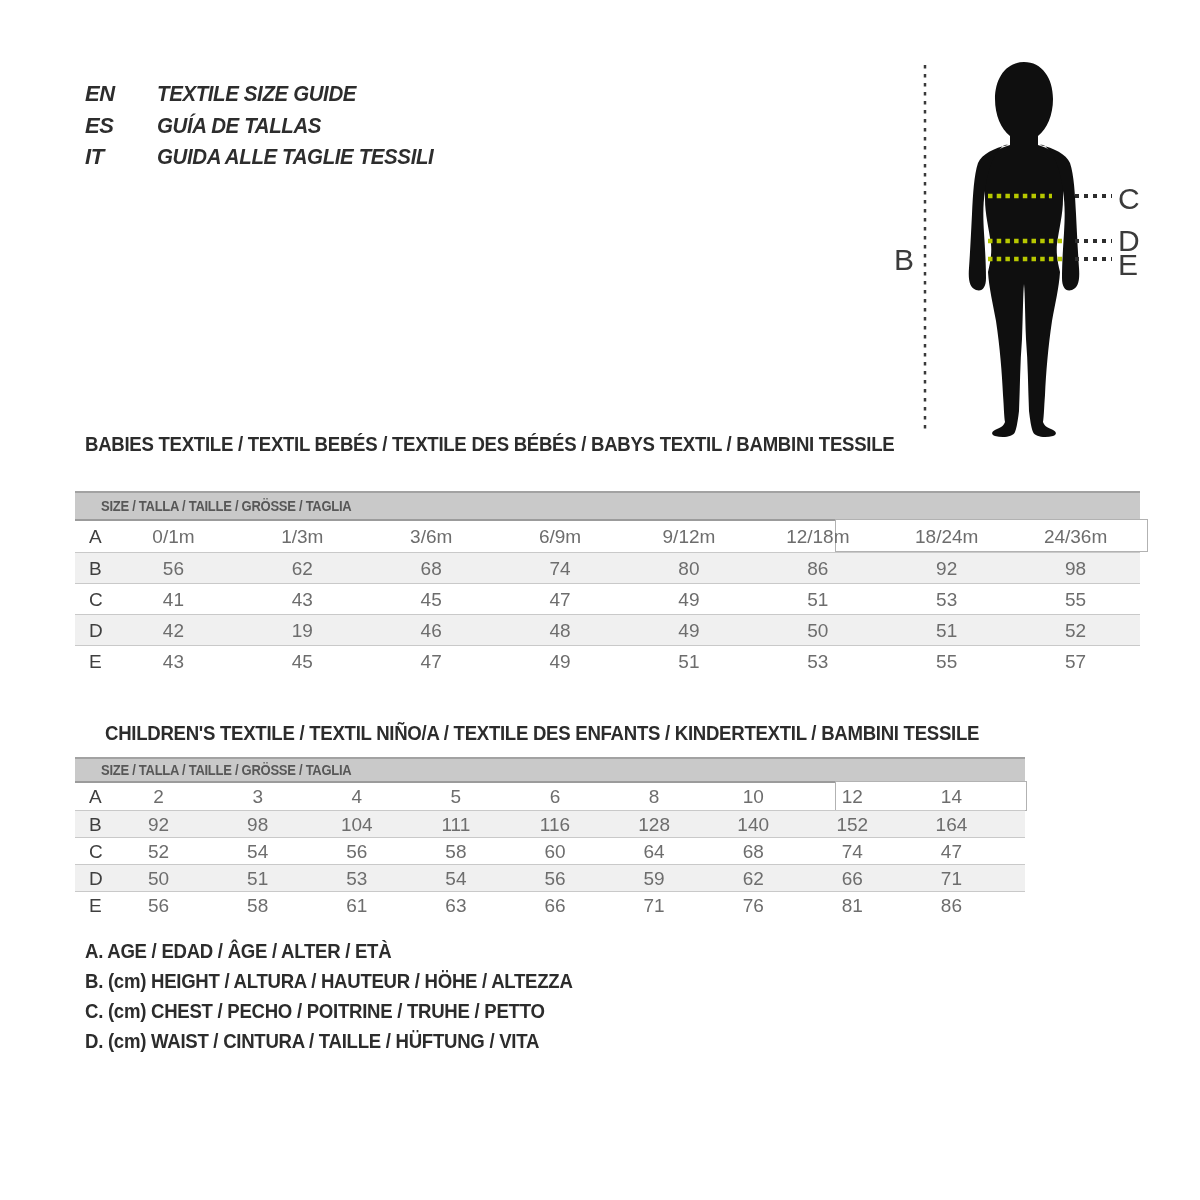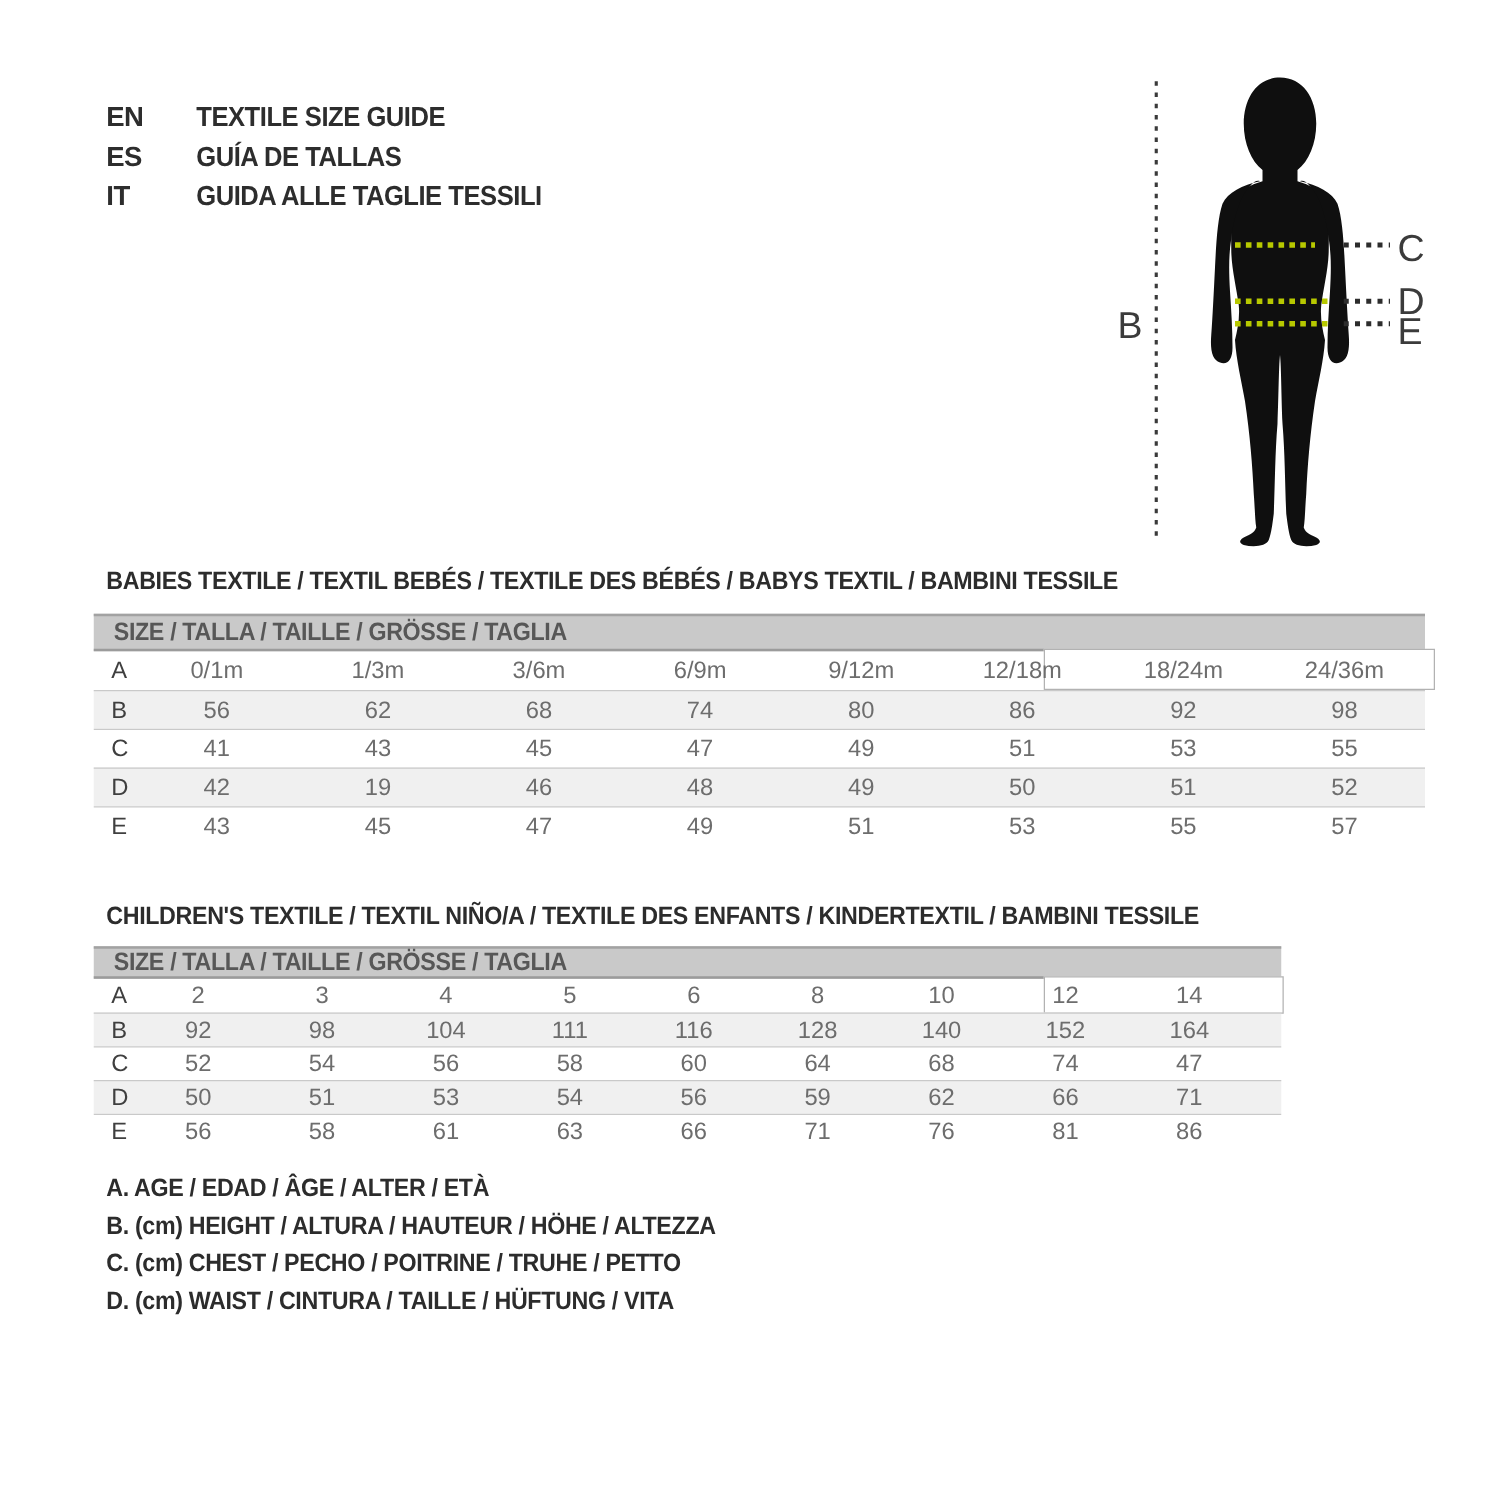--- a/index.html
+++ b/index.html
@@ -3,34 +3,34 @@
 <meta charset="utf-8">
 <style>
   html,body{margin:0;padding:0;background:#fff;}
   .canvas{
     position:relative;width:1200px;height:1200px;background:#ffffff;overflow:hidden;
     font-family:"Liberation Sans","DejaVu Sans",sans-serif;color:#2d2d2d;
   }
   
   .lang-list{position:absolute;left:85px;top:78px;}
   .lang-row{display:flex;height:31.5px;line-height:31.5px;
-    font-size:22px;font-weight:700;letter-spacing:-0.4px;color:#2d2d2d;}
+    font-size:22px;font-weight:700;letter-spacing:-0.4px;color:#2d2d2d;font-style:italic;}
   .lang-code{width:72px;flex:0 0 72px;}
   .lang-label{display:inline-block;transform:scaleX(0.93);transform-origin:0 50%;white-space:nowrap;}
   
   .figure{position:absolute;left:880px;top:48px;width:290px;height:395px;}
   
   .section-title{position:absolute;left:85px;font-size:20px;font-weight:700;
     letter-spacing:-0.3px;color:#2c2c2c;white-space:nowrap;}
   .section-title span{display:inline-block;transform:scaleX(0.93);transform-origin:0 50%;}
   
   .table{position:absolute;background:#fff;}
   .thead{position:relative;z-index:0;background:#c9c9c9;
     border-top:2px solid #a2a2a2;border-bottom:2px solid #9b9b9b;
-    padding-left:16px;font-size:20px;font-weight:700;letter-spacing:-0.3px;color:#575757;
+    padding-left:26px;font-size:14px;font-weight:700;letter-spacing:-0.3px;color:#575757;
     white-space:nowrap;}
   .thead span{display:inline-block;transform:scaleX(0.93);transform-origin:0 50%;}
   .t1 .thead{height:26px;line-height:26px;}
   .t2 .thead{height:22px;line-height:22px;}
   .hbox{position:absolute;z-index:1;background:#ffffff;border:1px solid #b2b2b2;box-sizing:border-box;}
   .rows{position:relative;}
   .trow{position:relative;z-index:2;display:grid;box-sizing:border-box;}
   .t1 .trow{grid-template-columns:34px repeat(8,1fr);height:31px;line-height:31px;}
   .t2 .trow{grid-template-columns:34px repeat(9,1fr);height:27px;line-height:27px;padding-right:24px;}
   .trow + .trow{border-top:1px solid #c9c9c9;}
@@ -100,21 +100,21 @@
       <line x1="108" y1="211" x2="182" y2="211" stroke="#b7c800" stroke-width="4.5" stroke-dasharray="4.5 4.2"></line>
       <line x1="195" y1="211" x2="232" y2="211" stroke="#2d2d2d" stroke-width="4" stroke-dasharray="4 5"></line>
 
       <text x="14" y="222" font-size="30" fill="#3b3b3b" font-family="Liberation Sans, sans-serif">B</text>
       <text x="238" y="161" font-size="30" fill="#3b3b3b" font-family="Liberation Sans, sans-serif">C</text>
       <text x="238" y="203" font-size="30" fill="#3b3b3b" font-family="Liberation Sans, sans-serif">D</text>
       <text x="238" y="227" font-size="30" fill="#3b3b3b" font-family="Liberation Sans, sans-serif">E</text>
     </svg>
   </div>
 
-  <div class="section-title" style="top:454px;">
+  <div class="section-title" style="top:433px;">
     <span>BABIES TEXTILE / TEXTIL BEBÉS / TEXTILE DES BÉBÉS / BABYS TEXTIL / BAMBINI TESSILE</span>
   </div>
   <div class="table t1" style="left:75px;top:491px;width:1065px;">
     <div class="thead">
       <span>SIZE / TALLA / TAILLE / GRÖSSE / TAGLIA</span>
     </div>
     <div class="hbox" style="left:760px;top:28px;width:313px;height:33px;"></div>
     <div class="rows">
         <div class="trow">
           <span class="rlabel">A</span>
@@ -167,21 +167,21 @@
           <span class="cell">47</span>
           <span class="cell">49</span>
           <span class="cell">51</span>
           <span class="cell">53</span>
           <span class="cell">55</span>
           <span class="cell">57</span>
         </div>
       </div>
   </div>
 
-  <div class="section-title" style="top:722px;">
+  <div class="section-title" style="top:722px;margin-left:20px;">
     <span>CHILDREN'S TEXTILE / TEXTIL NIÑO/A / TEXTILE DES ENFANTS / KINDERTEXTIL / BAMBINI TESSILE</span>
   </div>
   <div class="table t2" style="left:75px;top:757px;width:950px;">
     <div class="thead">
       <span>SIZE / TALLA / TAILLE / GRÖSSE / TAGLIA</span>
     </div>
     <div class="hbox" style="left:760px;top:24px;width:192px;height:30px;"></div>
     <div class="rows">
         <div class="trow">
           <span class="rlabel">A</span>

